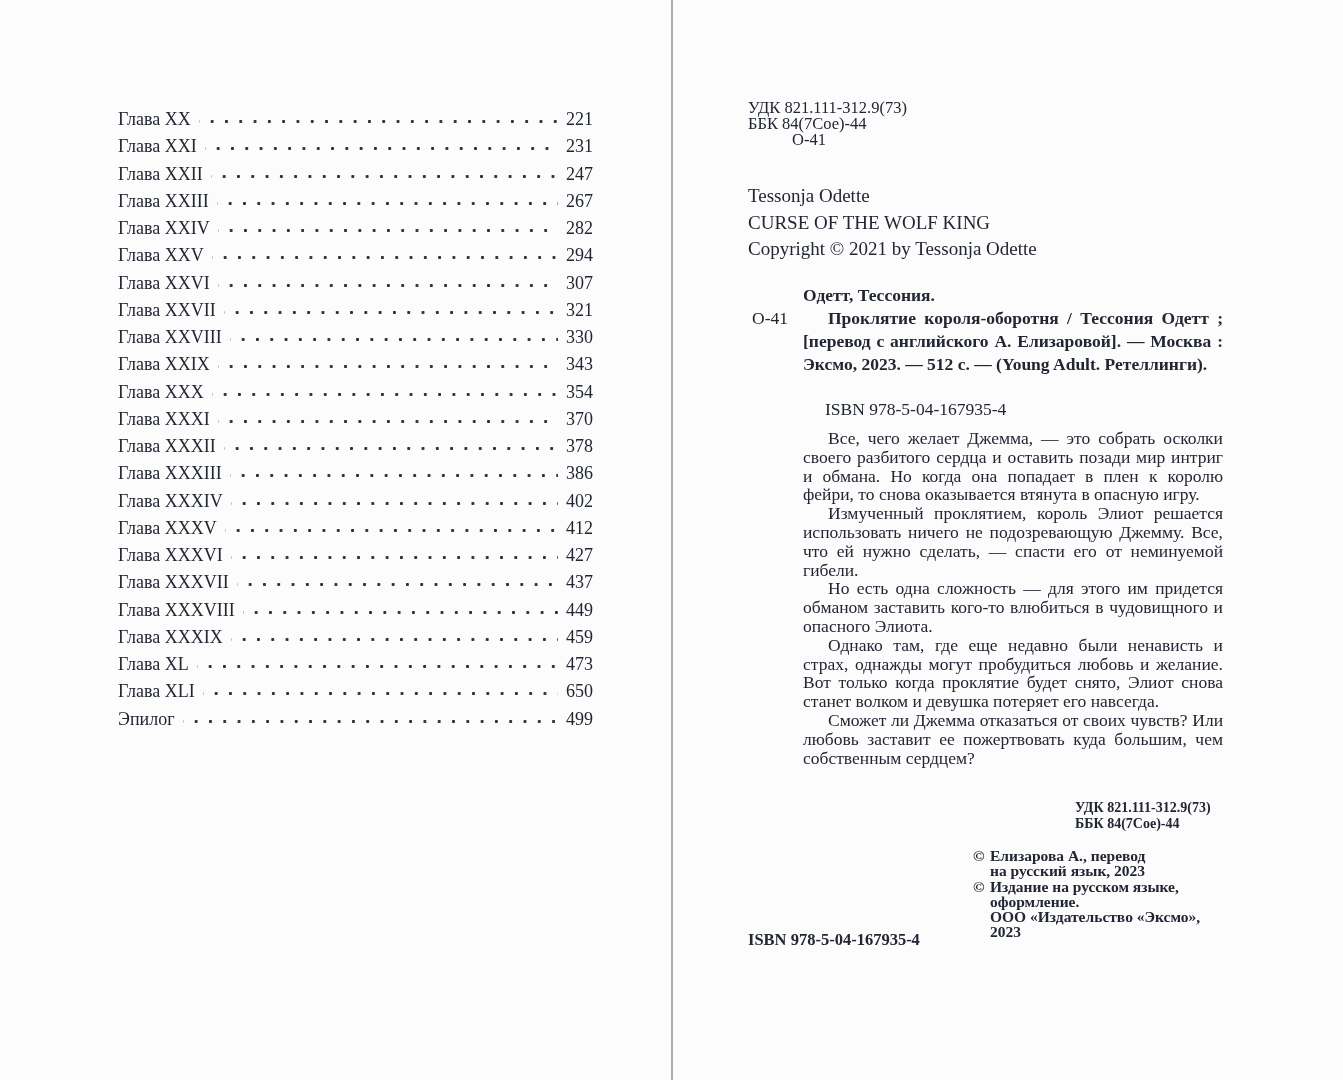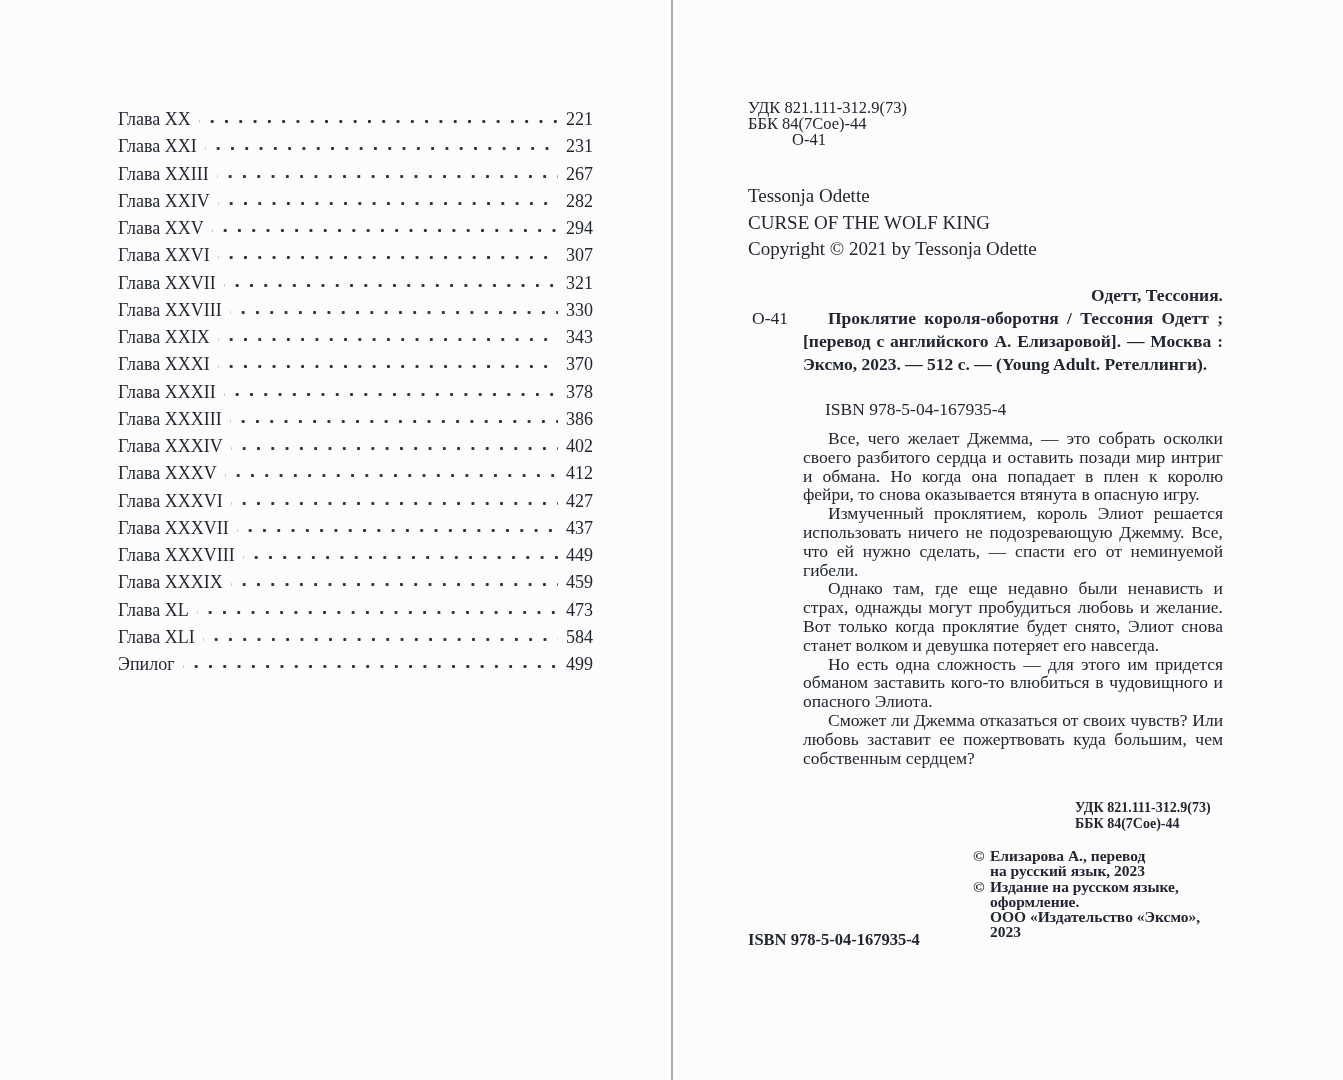--- a/index.html
+++ b/index.html
@@ -26,21 +26,21 @@
   
   .page-right{position:absolute;left:672px;top:0;width:624px;height:1080px;}
 
   .udk-top{position:absolute;left:76px;top:100px;font-size:16.5px;line-height:15.8px;}
   .udk-top .code-line{margin-left:44px;}
 
   .title-block{position:absolute;left:76px;top:183px;width:478px;text-align:left;
     font-size:19px;line-height:26.6px;}
 
   .catalog{position:absolute;left:80px;top:284px;width:471px;font-size:17.5px;line-height:23px;}
-  .catalog-author{font-weight:700;margin-left:51px;text-align:right;}
+  .catalog-author{font-weight:700;margin-left:51px;}
   .catalog-code{position:absolute;left:0;top:23px;line-height:23px;}
   .catalog-text{margin:0 0 0 51px;text-align:justify;text-indent:25px;font-weight:bold;}
 
   .isbn-mid{position:absolute;left:153px;top:399px;font-size:17.5px;}
 
   .annotation{position:absolute;left:131px;top:429px;width:420px;
     font-size:17.5px;line-height:18.8px;text-align:justify;}
   .annotation p{margin:0;text-indent:25px;}
 
   .udk-bottom{position:absolute;left:403px;top:800px;font-weight:700;
@@ -63,20 +63,25 @@
         <span class="toc-label">Глава XX</span>
         <span class="toc-leader"></span>
         <span class="toc-page">221</span>
       </div>
       <div class="toc-row">
         <span class="toc-label">Глава XXI</span>
         <span class="toc-leader"></span>
         <span class="toc-page">231</span>
       </div>
       <div class="toc-row">
+        <span class="toc-label">Глава XXII</span>
+        <span class="toc-leader"></span>
+        <span class="toc-page">247</span>
+      </div>
+      <div class="toc-row">
         <span class="toc-label">Глава XXIII</span>
         <span class="toc-leader"></span>
         <span class="toc-page">267</span>
       </div>
       <div class="toc-row">
         <span class="toc-label">Глава XXIV</span>
         <span class="toc-leader"></span>
         <span class="toc-page">282</span>
       </div>
       <div class="toc-row">
@@ -98,20 +103,25 @@
         <span class="toc-label">Глава XXVIII</span>
         <span class="toc-leader"></span>
         <span class="toc-page">330</span>
       </div>
       <div class="toc-row">
         <span class="toc-label">Глава XXIX</span>
         <span class="toc-leader"></span>
         <span class="toc-page">343</span>
       </div>
       <div class="toc-row">
+        <span class="toc-label">Глава XXX</span>
+        <span class="toc-leader"></span>
+        <span class="toc-page">354</span>
+      </div>
+      <div class="toc-row">
         <span class="toc-label">Глава XXXI</span>
         <span class="toc-leader"></span>
         <span class="toc-page">370</span>
       </div>
       <div class="toc-row">
         <span class="toc-label">Глава XXXII</span>
         <span class="toc-leader"></span>
         <span class="toc-page">378</span>
       </div>
       <div class="toc-row">
@@ -150,21 +160,21 @@
         <span class="toc-page">459</span>
       </div>
       <div class="toc-row">
         <span class="toc-label">Глава XL</span>
         <span class="toc-leader"></span>
         <span class="toc-page">473</span>
       </div>
       <div class="toc-row">
         <span class="toc-label">Глава XLI</span>
         <span class="toc-leader"></span>
-        <span class="toc-page">584</span>
+        <span class="toc-page">650</span>
       </div>
       <div class="toc-row">
         <span class="toc-label">Эпилог</span>
         <span class="toc-leader"></span>
         <span class="toc-page">499</span>
       </div>
     </div>
 </div>
 
 <div class="divider"></div>
@@ -187,22 +197,22 @@
     <div class="catalog-author">Одетт, Тессония.</div>
     <div class="catalog-code">О-41</div>
     <p class="catalog-text">Проклятие короля-оборотня / Тессония Одетт ; [перевод с английского А. Елизаровой]. — Москва : Эксмо, 2023. — 512 с. — (Young Adult. Ретеллинги).</p>
   </div>
 
   <div class="isbn-mid">ISBN 978-5-04-167935-4</div>
 
   <div class="annotation">
     <p>Все, чего желает Джемма, — это собрать осколки своего разбитого сердца и оставить позади мир интриг и обмана. Но когда она попадает в плен к королю фейри, то снова оказывается втянута в опасную игру.</p>
     <p>Измученный проклятием, король Элиот решается использовать ничего не подозревающую Джемму. Все, что ей нужно сделать, — спасти его от неминуемой гибели.</p>
+    <p>Но есть одна сложность — для этого им придется обманом заставить кого-то влюбиться в чудовищного и опасного Элиота.</p>
     <p>Однако там, где еще недавно были ненависть и страх, однажды могут пробудиться любовь и желание. Вот только когда проклятие будет снято, Элиот снова станет волком и девушка потеряет его навсегда.</p>
-    <p>Но есть одна сложность — для этого им придется обманом заставить кого-то влюбиться в чудовищного и опасного Элиота.</p>
     <p>Сможет ли Джемма отказаться от своих чувств? Или любовь заставит ее пожертвовать куда большим, чем собственным сердцем?</p>
   </div>
 
   <div class="udk-bottom">
     <div>УДК 821.111-312.9(73)</div>
     <div>ББК 84(7Сое)-44</div>
   </div>
 
   <div class="copyrights">
     <div class="c-item">

